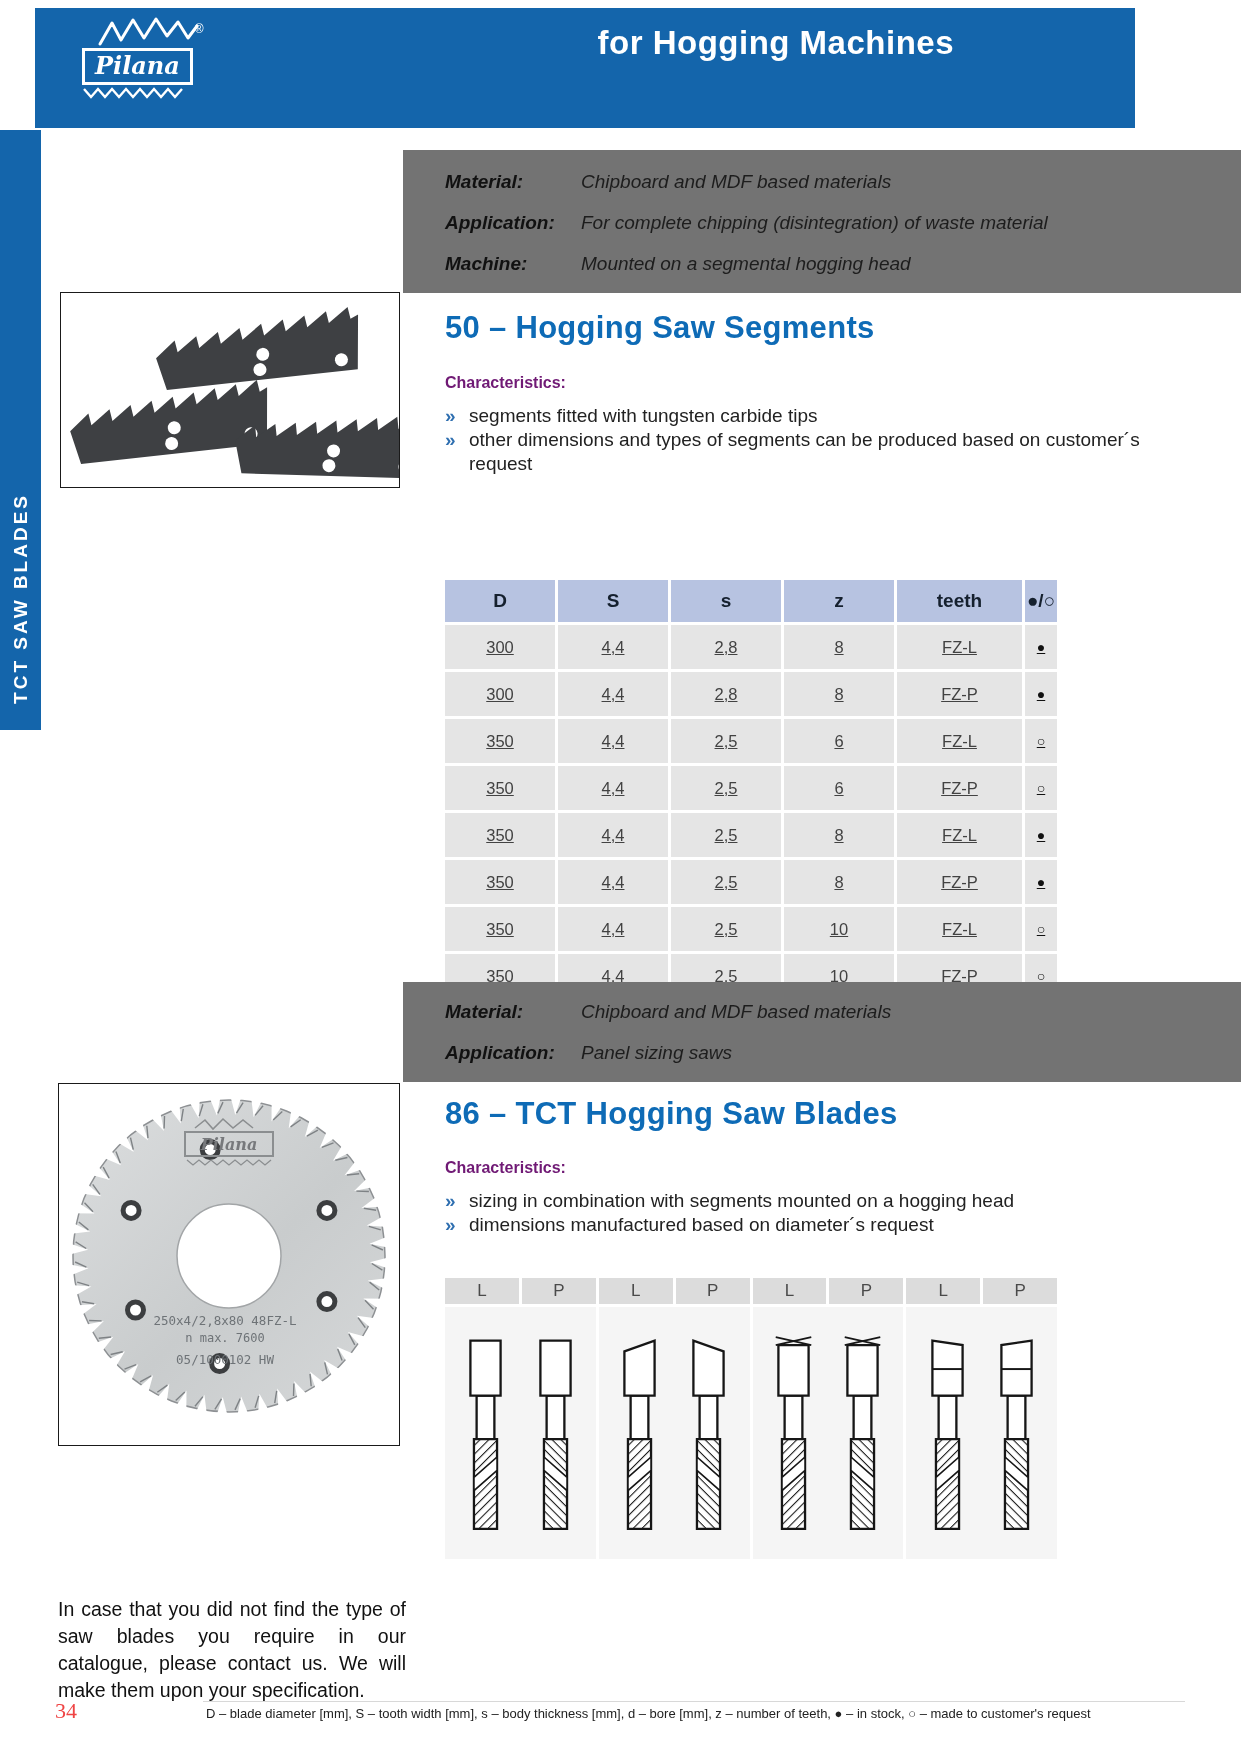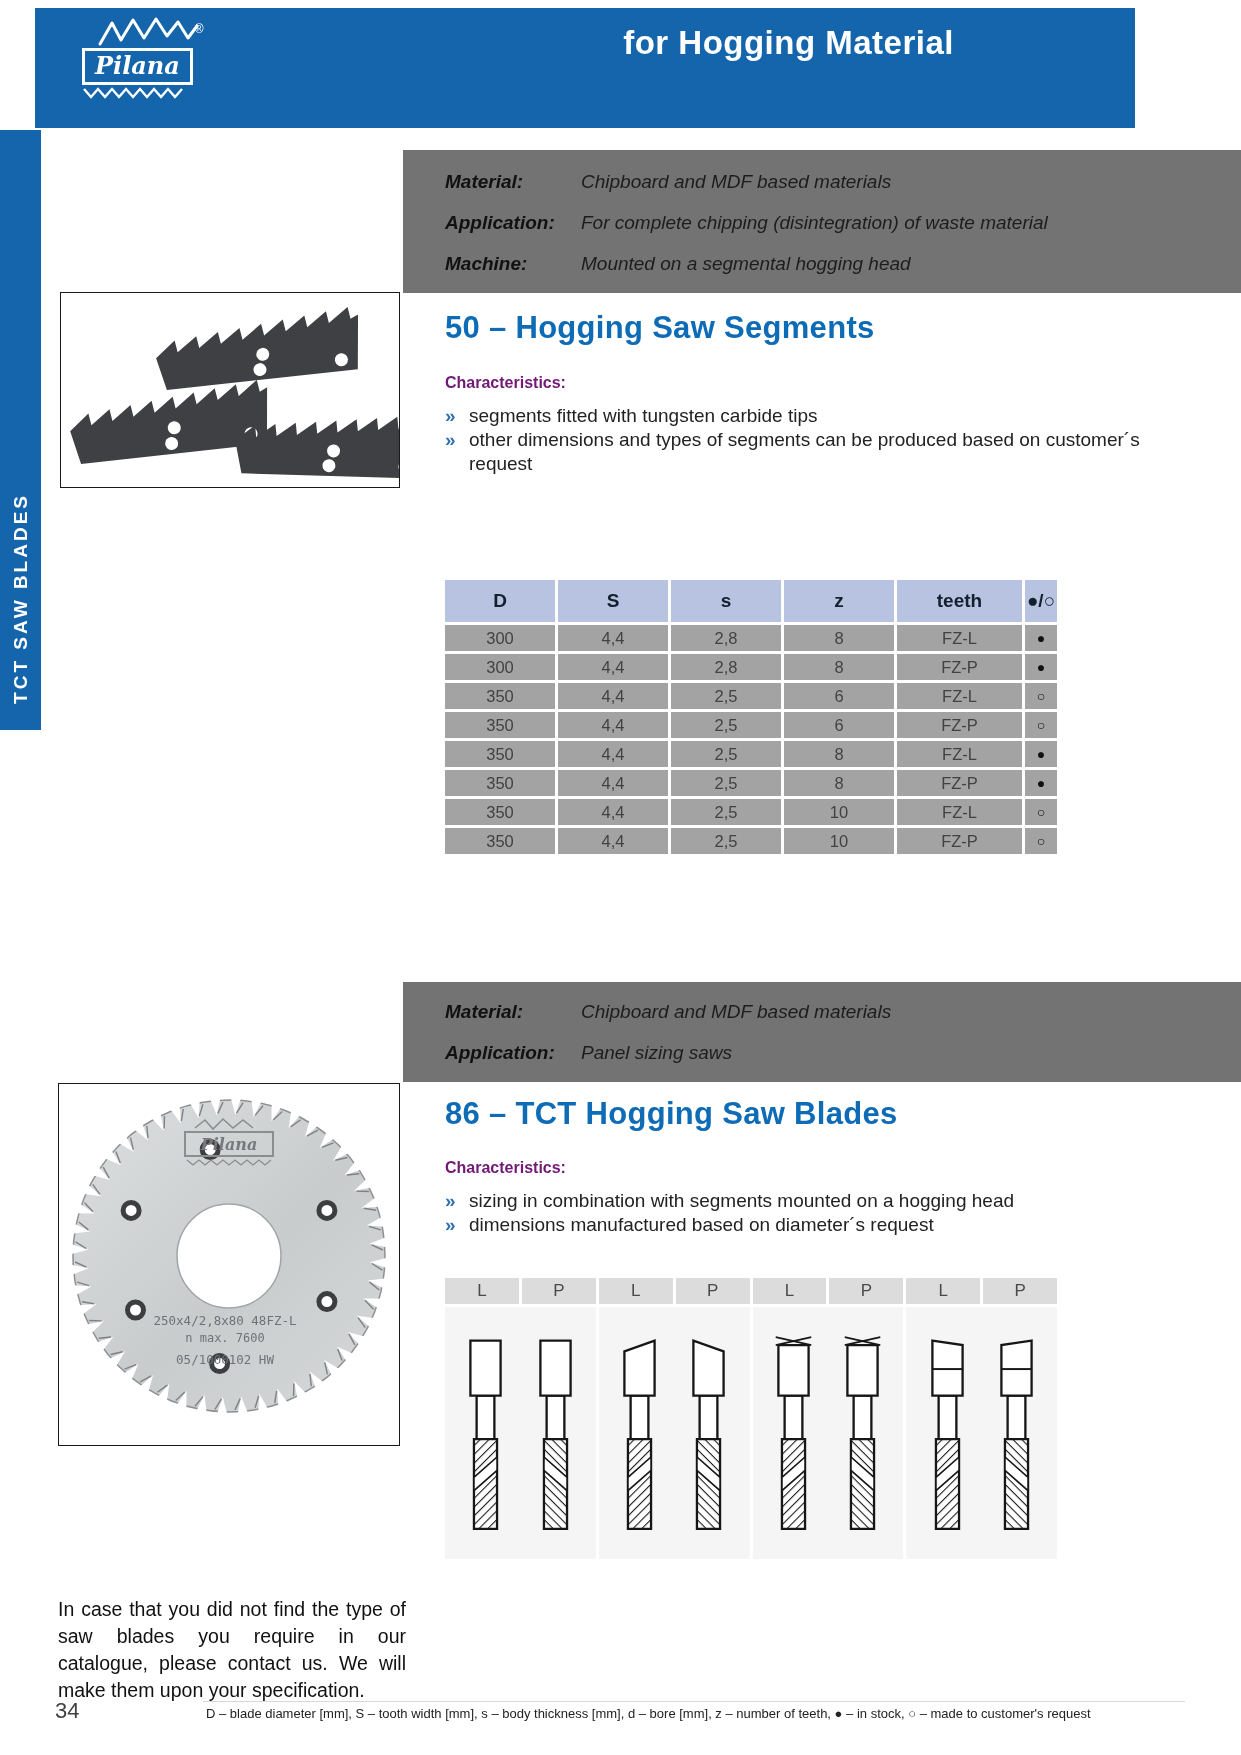--- a/index.html
+++ b/index.html
@@ -43,56 +43,56 @@
   .chev{color:#2f6fb0;font-weight:bold;}
   
   .imgbox{position:absolute;border:1px solid #1a1a1a;background:#fff;overflow:hidden;}
   #imgbox1{left:60px;top:292px;width:338px;height:194px;}
   #imgbox2{left:58px;top:1083px;width:340px;height:361px;}
   
   #table1{position:absolute;left:445px;top:580px;width:612px;display:grid;
           grid-template-columns:110px 110px 110px 110px 125px 32px;gap:3px;}
   .tcell{display:flex;align-items:center;justify-content:center;}
   .th{height:42px;background:#b7c3e1;font-weight:bold;font-size:19px;color:#15202e;}
-  .td{height:26px;background:#a3a3a3;font-size:16.5px;color:#424242;}
+  .td{height:44px;background:#e5e5e5;font-size:16.5px;color:#424242;text-decoration:underline;}
   .dot{font-size:14px;color:#111;}
   
   #ptable{position:absolute;left:445px;top:1278px;width:612px;}
   .pgroups,.plp,.pcells{display:grid;gap:3px;margin-bottom:3px;}
   .pgroups{grid-template-columns:repeat(4,1fr);}
   .plp{grid-template-columns:repeat(8,1fr);}
   .pcells{grid-template-columns:repeat(4,1fr);margin-bottom:0;}
   .pgh{height:40px;background:#b7c3e1;font-weight:bold;font-size:19px;color:#15202e;
        display:flex;align-items:center;justify-content:center;}
   .plpc{height:26px;background:#dcdcdc;font-size:17px;color:#4a4a4a;
         display:flex;align-items:center;justify-content:center;}
   .pcell{height:252px;background:#f5f5f5;display:flex;align-items:center;justify-content:space-evenly;}
   
   #note{position:absolute;left:58px;top:1596px;width:348px;font-size:19.5px;line-height:27px;
         text-align:justify;color:#111;}
-  #pageno{position:absolute;left:55px;top:1698px;font-size:22px;color:#404040;}
+  #pageno{position:absolute;left:55px;top:1698px;font-size:22px;color:#ef4444;font-family:Liberation Serif, serif;}
   #legend{position:absolute;left:206px;top:1706px;font-size:13px;color:#222;white-space:nowrap;}
   #footline{position:absolute;left:203px;top:1701px;width:982px;height:1px;background:#d8d8d8;}
   .artwrap{width:100%;height:100%;}
 </style>
 </head>
 <body>
 
 <div class="header">
   <div class="logo">
     <svg class="squiggle" width="110" height="34" viewBox="0 0 110 34">
       <polyline points="4,30 16,9 25,26 37,6 48,24 60,5 71,22 82,8 92,24 101,12" fill="none" stroke="#fff" stroke-width="3" stroke-linejoin="round" stroke-linecap="round"></polyline>
     </svg>
     <span class="box">Pilana</span><span class="reg">®</span>
     <svg class="zig" width="110" height="14" viewBox="0 0 110 14">
       <polyline points="2,3 9,11 16,3 23,11 30,3 37,11 44,3 51,11 58,3 65,11 72,3 79,11 86,3 93,11 100,3" fill="none" stroke="#fff" stroke-width="2.4"></polyline>
     </svg>
   </div>
   <div class="title">
-    <div>for Hogging Material</div>
+    <div>for Hogging Machines</div>
   </div>
 </div>
 
 <div class="side-tab">
   <span>TCT SAW BLADES</span>
 </div>
 
 <div class="infobox" id="infobox1">
     <div class="inforow">
       <span class="ilabel">Material:</span>

